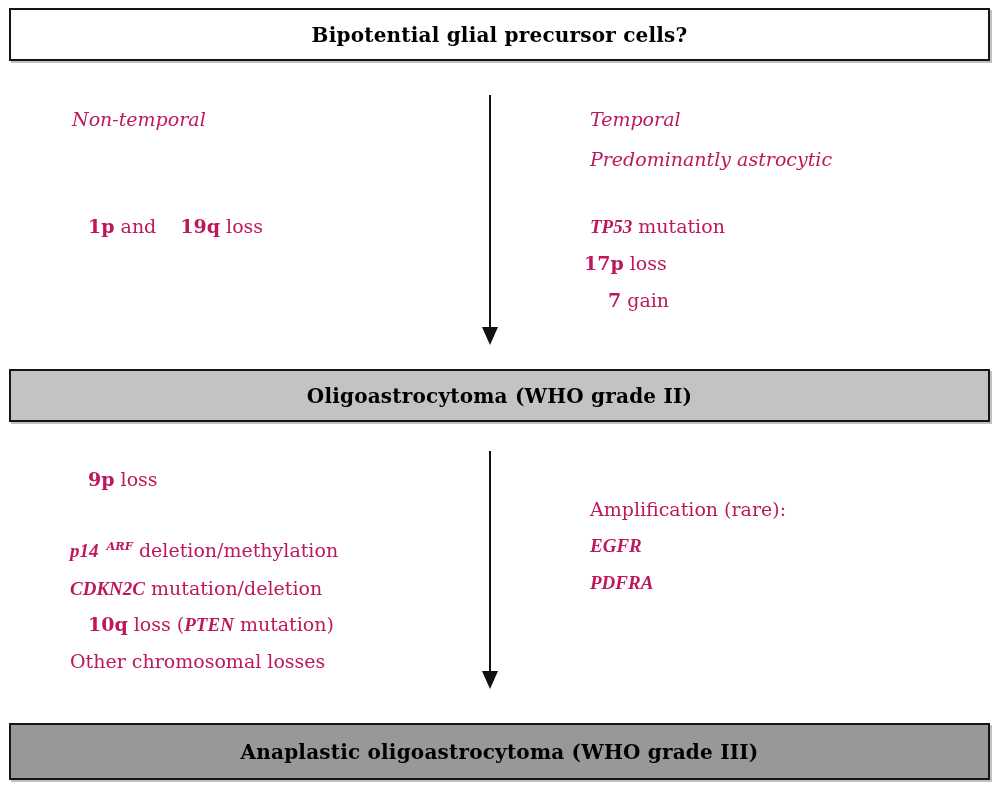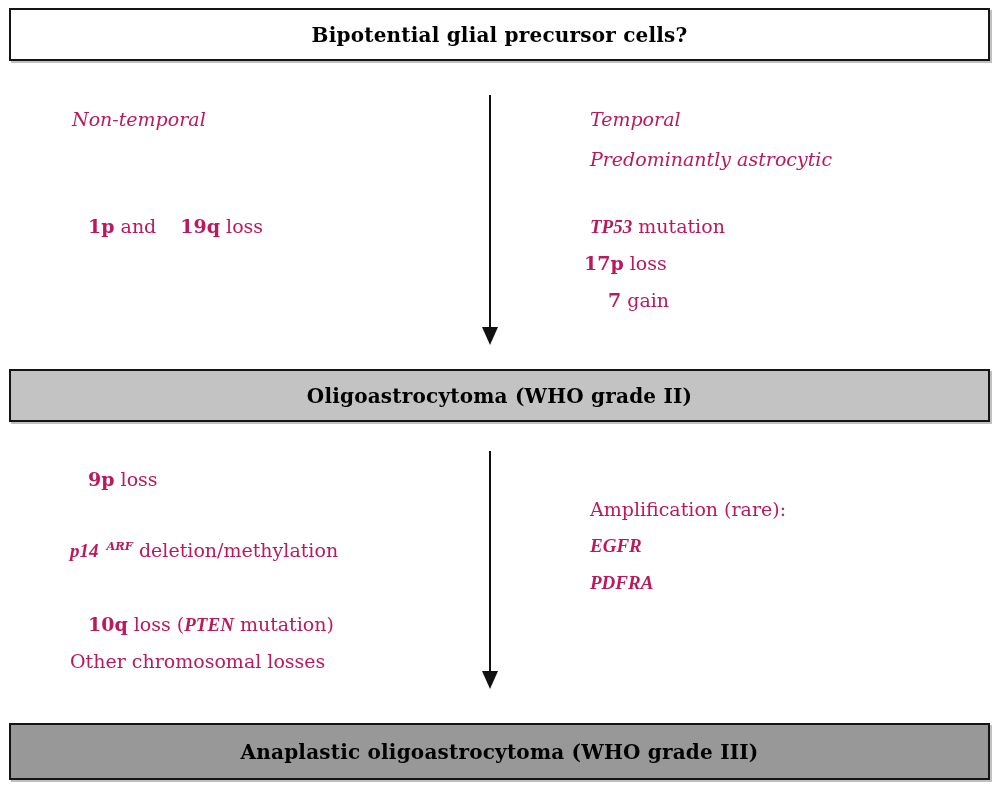--- a/index.html
+++ b/index.html
@@ -103,20 +103,21 @@
 
   <div id="grade2-box" class="stage-box">
     <span>Oligoastrocytoma (WHO grade II)</span>
   </div>
 
   <div id="arrow2-stem" class="arrow-stem"></div>
   <div id="arrow2-head" class="arrow-head"></div>
 
   <div class="line s2l0"><span class="seg-b">9p</span><span class="seg-r"> loss</span></div>
   <div class="line s2l2"><span class="seg-bi">p14</span><sup class="seg-supi">ARF</sup><span class="seg-r"> deletion/methylation</span></div>
+  <div class="line s2l3"><span class="seg-bi">CDKN2C</span><span class="seg-r"> mutation/deletion</span></div>
   <div class="line s2l4"><span class="seg-b">10q</span><span class="seg-r"> loss (</span><span class="seg-bi">PTEN</span><span class="seg-r"> mutation)</span></div>
   <div class="line s2l5"><span class="seg-r">Other chromosomal losses</span></div>
 
   <div class="line s2r0"><span class="seg-r">Amplification (rare):</span></div>
   <div class="line s2r1"><span class="seg-bi">EGFR</span></div>
   <div class="line s2r2"><span class="seg-bi">PDFRA</span></div>
 
   <div id="grade3-box" class="stage-box">
     <span>Anaplastic oligoastrocytoma (WHO grade III)</span>
   </div>

